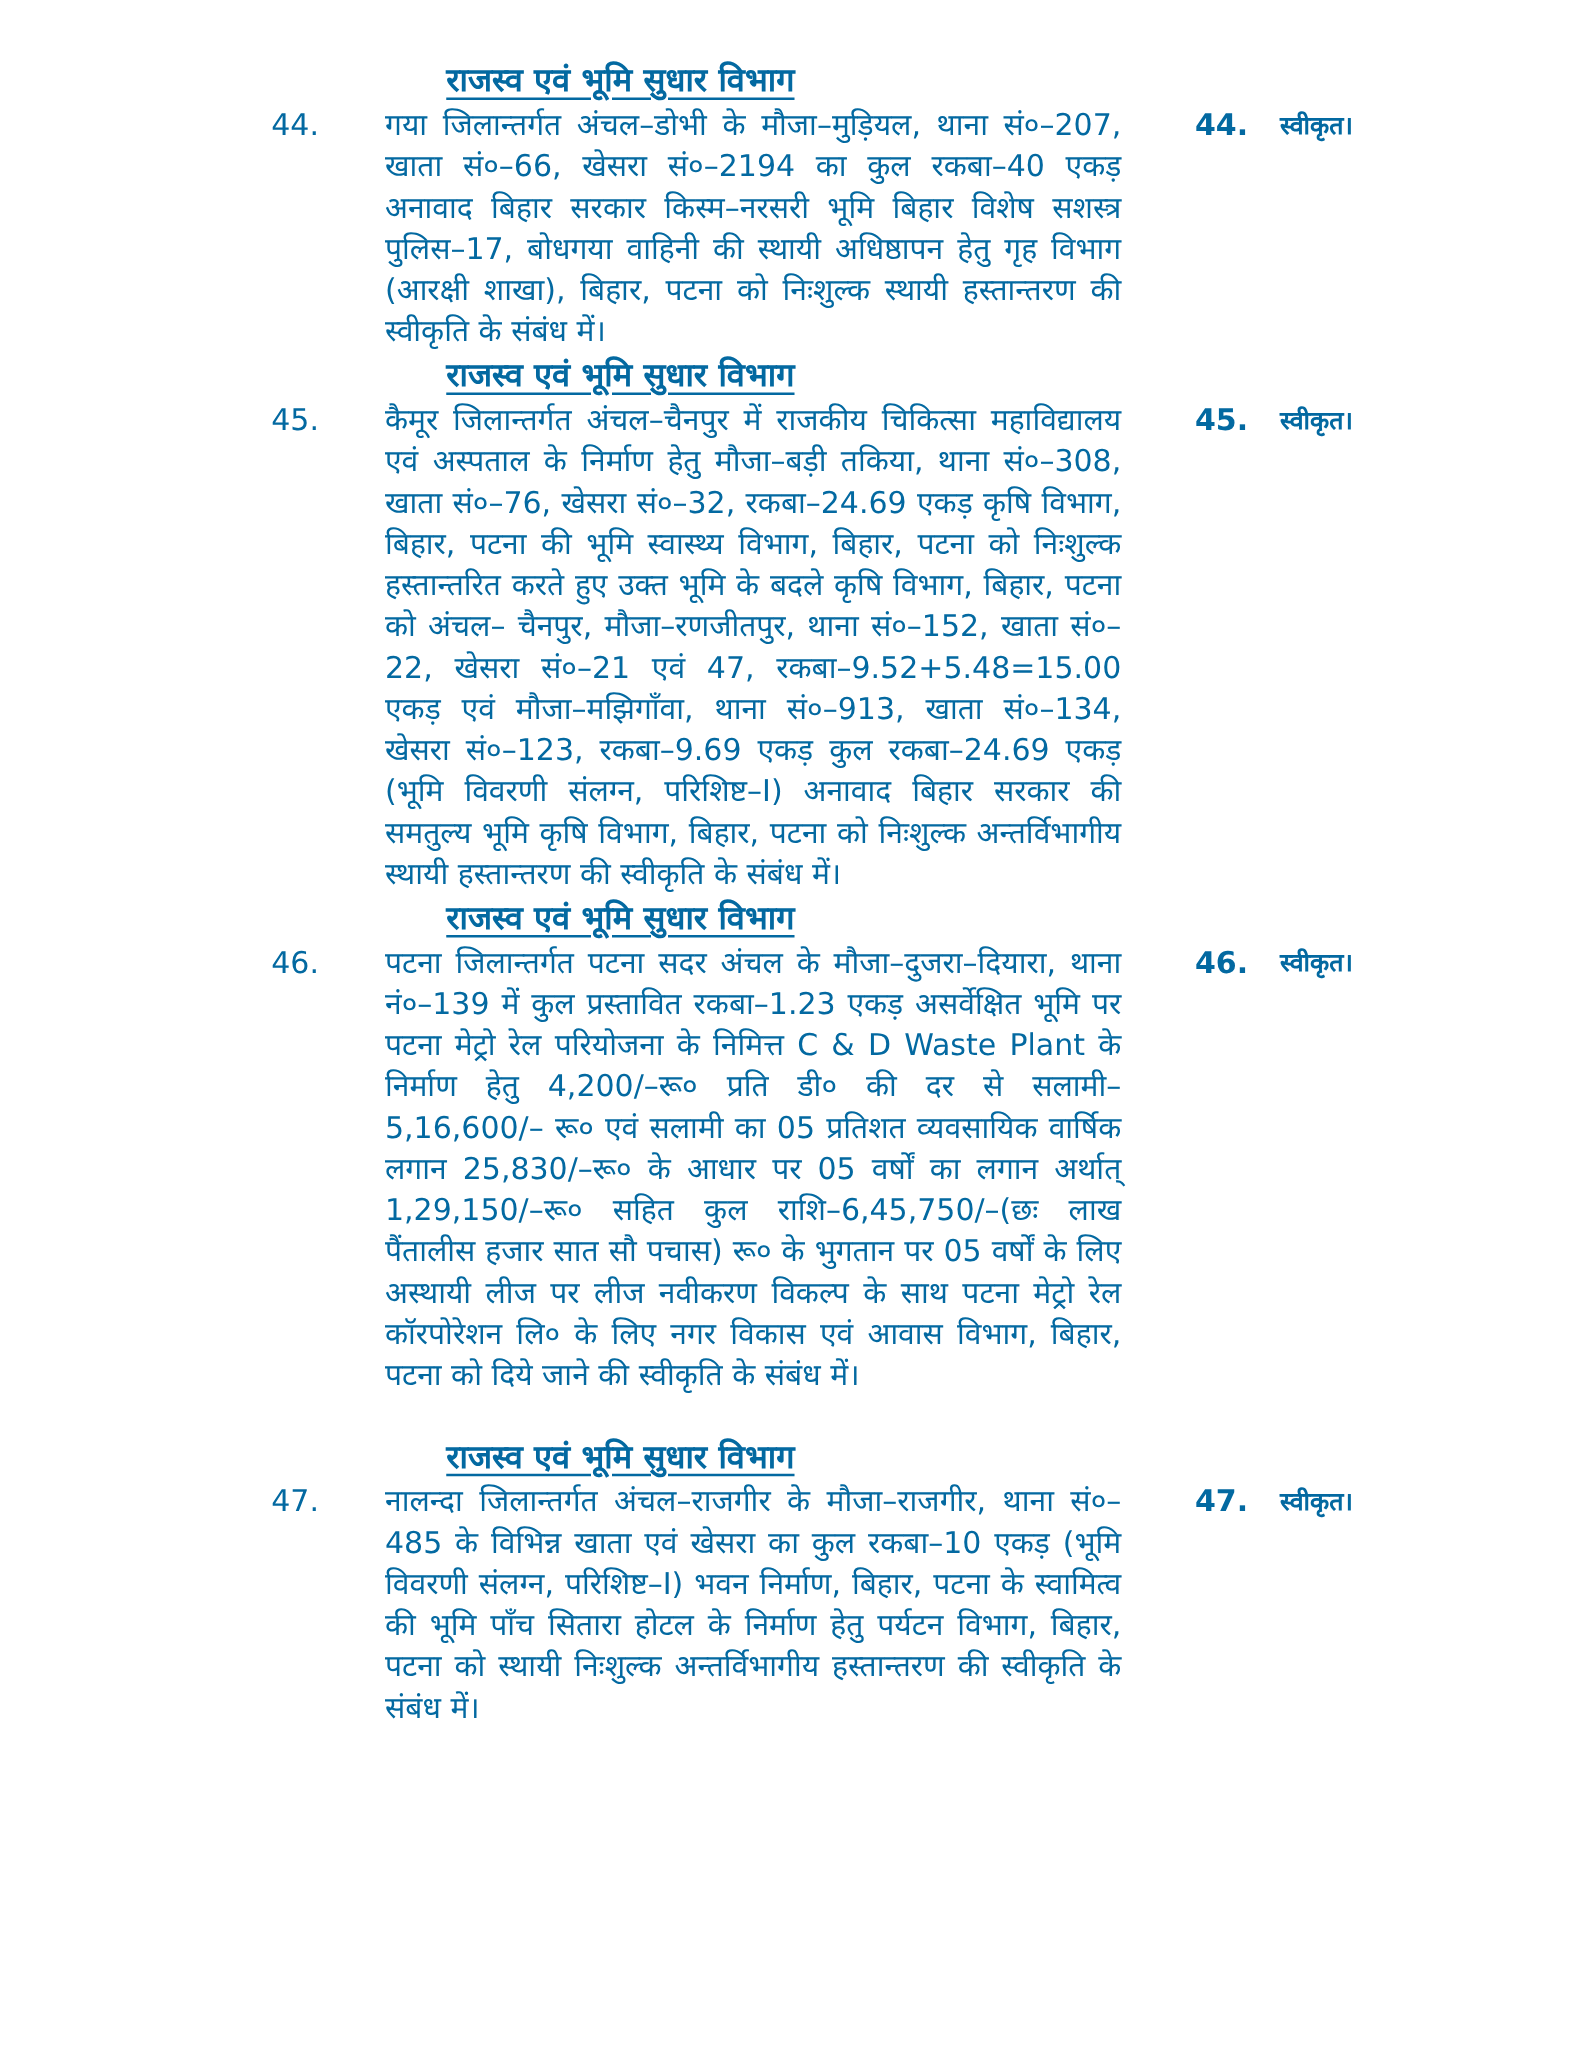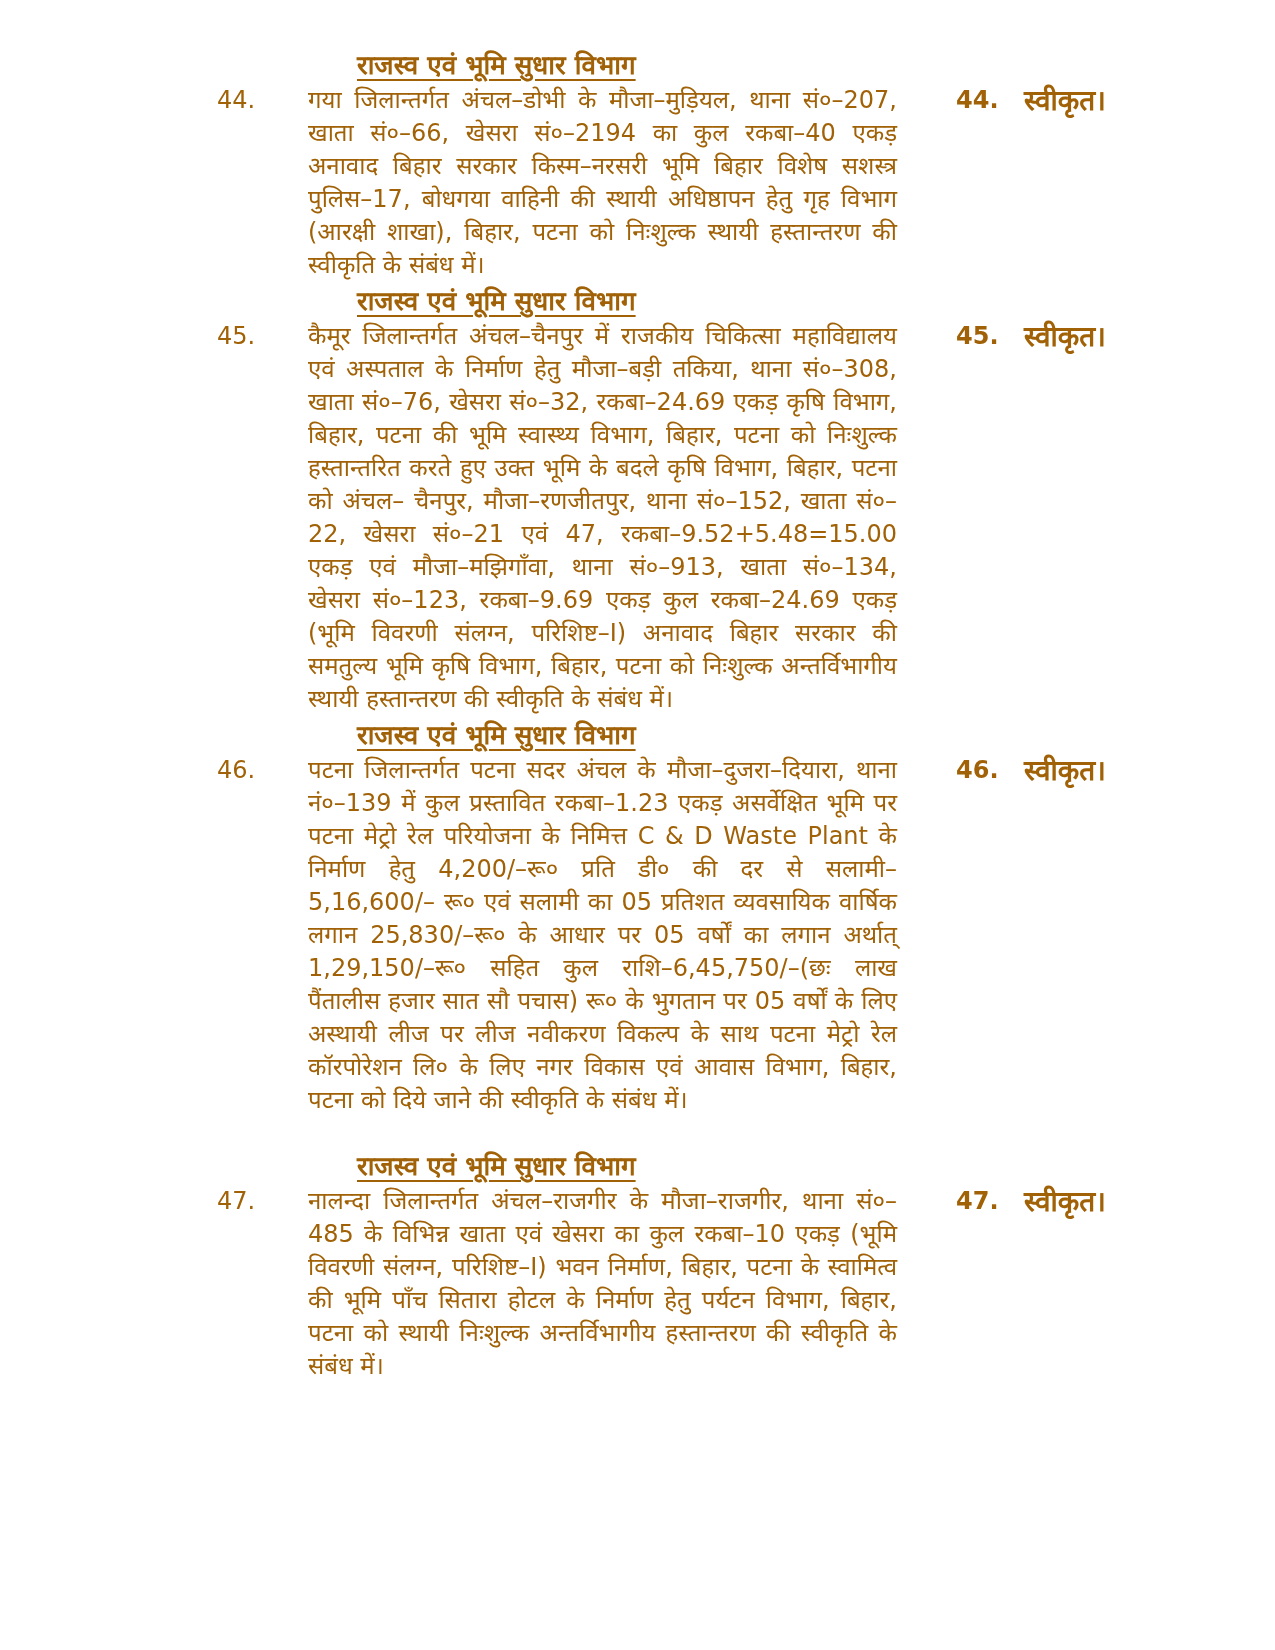--- a/index.html
+++ b/index.html
@@ -5,21 +5,21 @@
   html, body {
     margin: 0;
     padding: 0;
     background: #ffffff;
   }
   .page {
     position: relative;
     width: 1275px;
     height: 1650px;
     background: #ffffff;
-    color: #a16207;
+    color: #0369a1;
     font-family: "DejaVu Sans", sans-serif;
     box-sizing: border-box;
     padding-top: 46px;
     overflow: hidden;
   }
   .section {
     display: grid;
     grid-template-columns: 63px 617px 59px 68px auto;
     padding-left: 217px;
   }
@@ -58,21 +58,21 @@
   .rnum {
     grid-column: 4;
     grid-row: 2;
     font-size: 24px;
     line-height: 33px;
     font-weight: bold;
   }
   .status {
     grid-column: 5;
     grid-row: 2;
-    font-size: 28px;
+    font-size: 20px;
     line-height: 33px;
     font-weight: bold;
   }
 </style>
 </head>
 <body>
 
 <div class="page">
 
   <section class="section">

